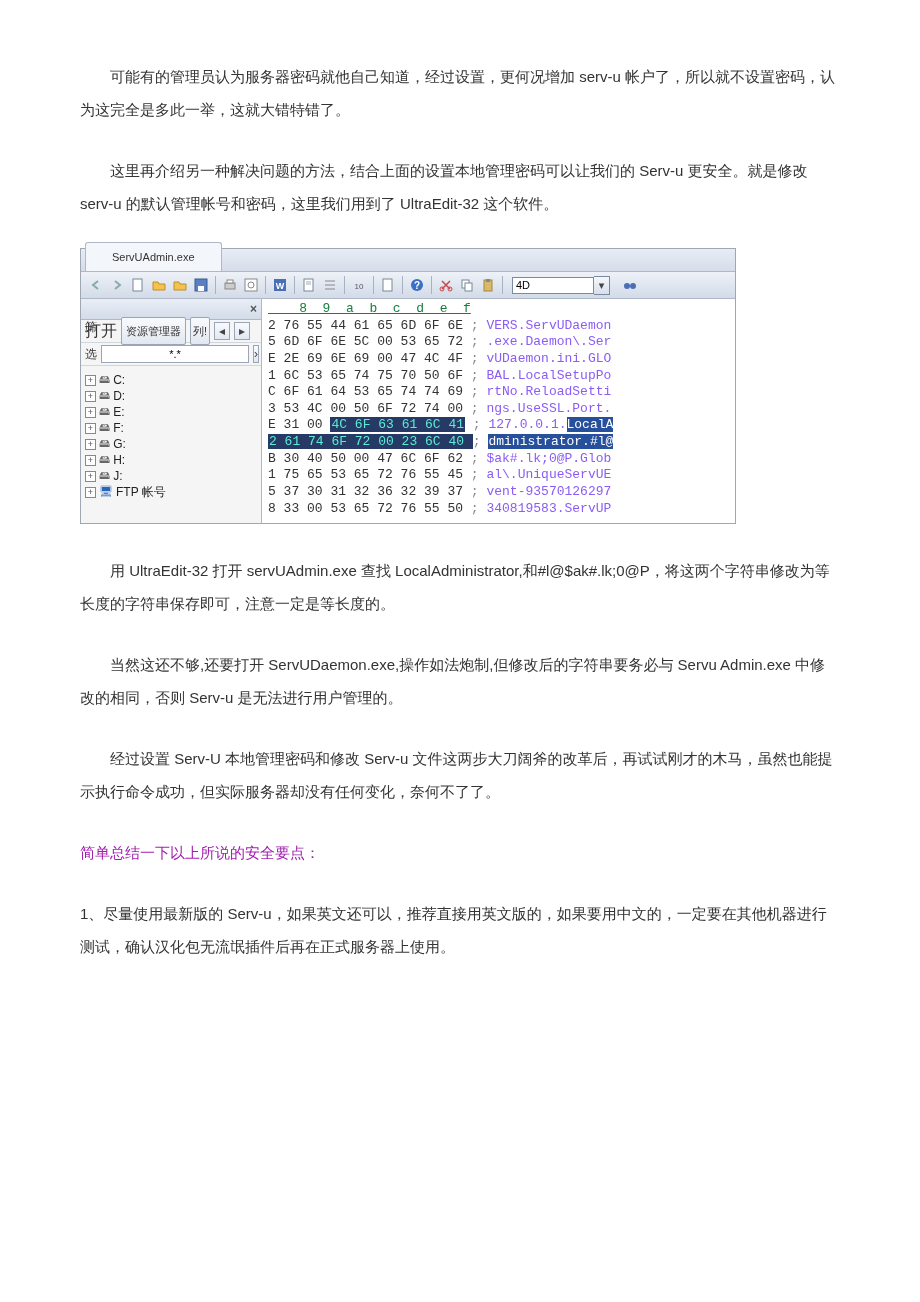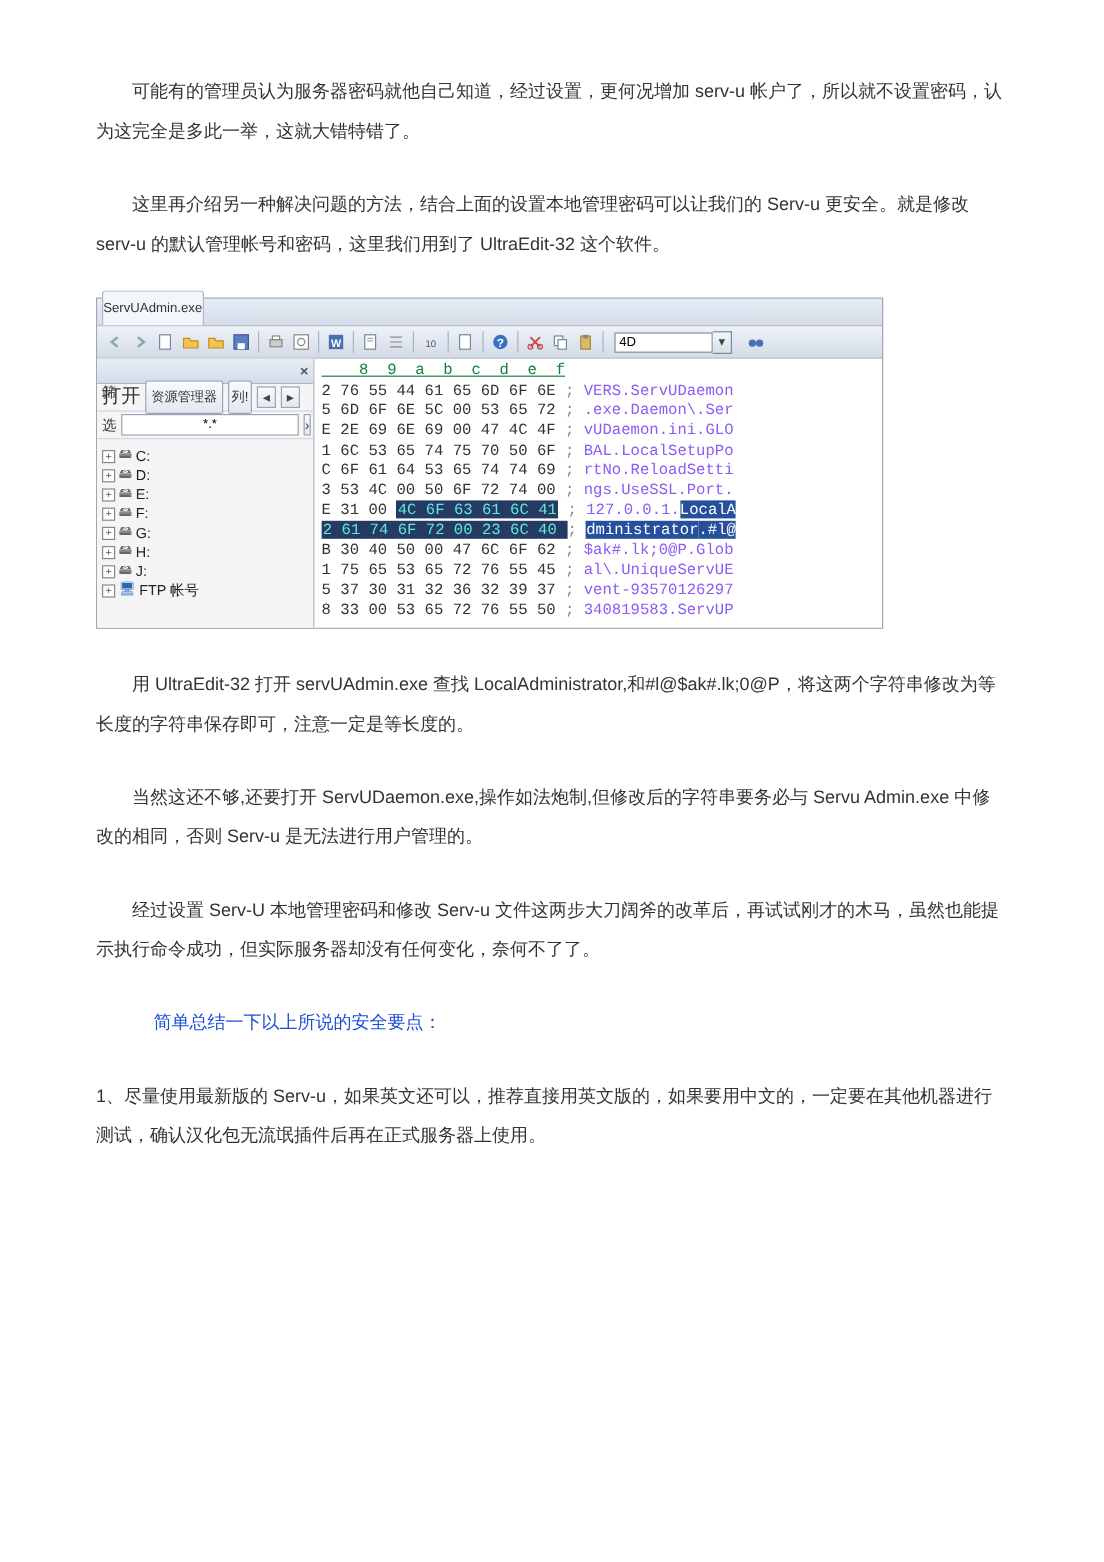--- a/index.html
+++ b/index.html
@@ -6,21 +6,21 @@
     margin: 0;
     padding: 60px 80px;
     font-family: "Microsoft YaHei", Arial, sans-serif;
     font-size: 15px;
     line-height: 2.2;
     color: #333;
     background: #fff;
     width: 760px;
   }
   p { margin: 0 0 28px 0; text-indent: 2em; }
-  .red { color: #1d4ed8; text-indent: 0; margin-left: 48px; }
+  .red { color: #a21caf; text-indent: 0; }
   .noindent { text-indent: 0; }
 
   
   .ui-window {
     margin: 10px 0 30px 0;
     width: 654px;
     border: 1px solid #9fa7b3;
     font-family: Tahoma, sans-serif;
     font-size: 11px;
     background: #dde4ee;
@@ -30,21 +30,21 @@
     background: linear-gradient(#e7edf5,#d6dde9);
     border-bottom: 1px solid #aeb8c8;
     display: flex;
     align-items: flex-end;
     padding-left: 4px;
   }
   .tab {
     background: #f3f6fb;
     border: 1px solid #aeb8c8;
     border-bottom: none;
-    padding: 2px 0;
+    padding: 2px 26px;
     font-size: 11px;
     border-radius: 3px 3px 0 0;
   }
   .toolbar {
     height: 26px;
     background: linear-gradient(#eef2f8,#d3dbe8);
     border-bottom: 1px solid #aeb8c8;
     display: flex;
     align-items: center;
     gap: 3px;

